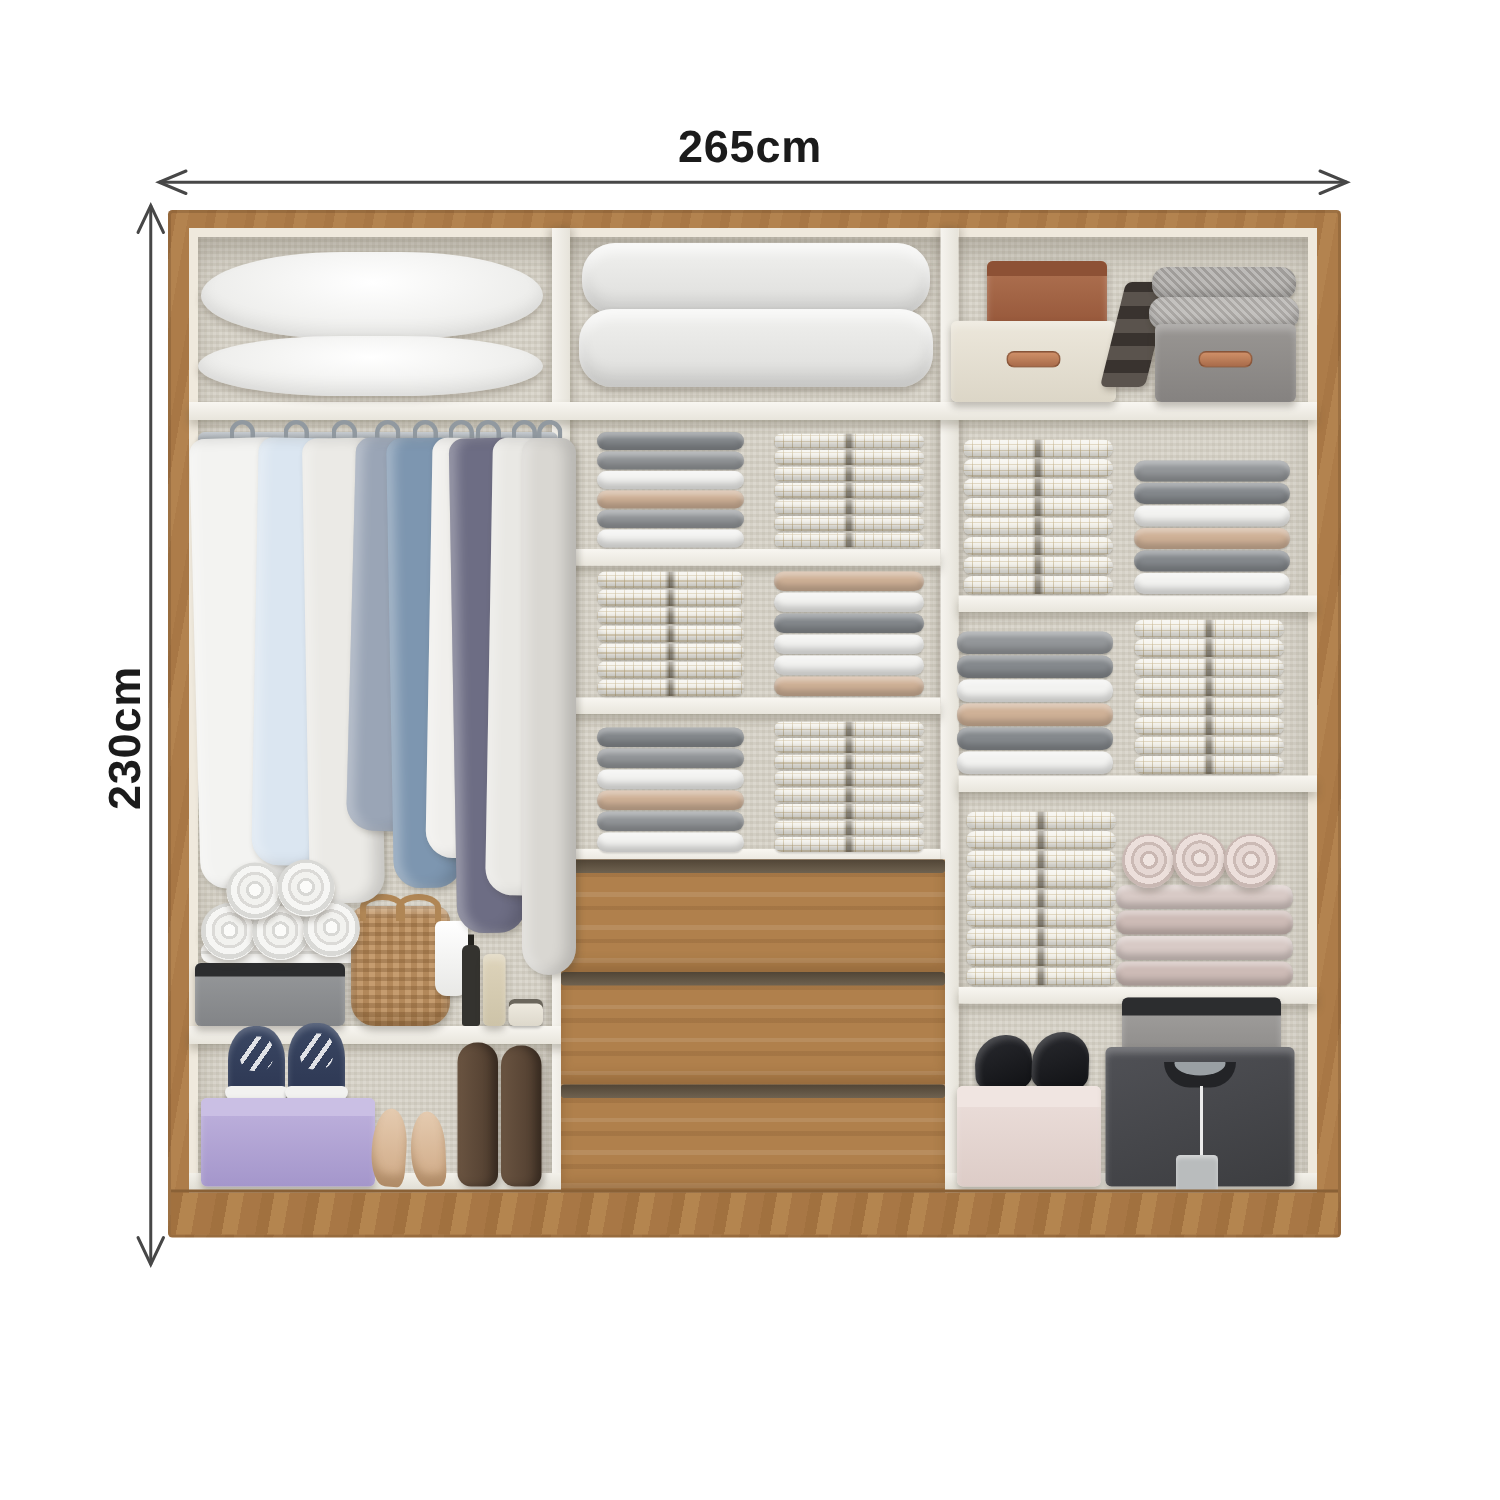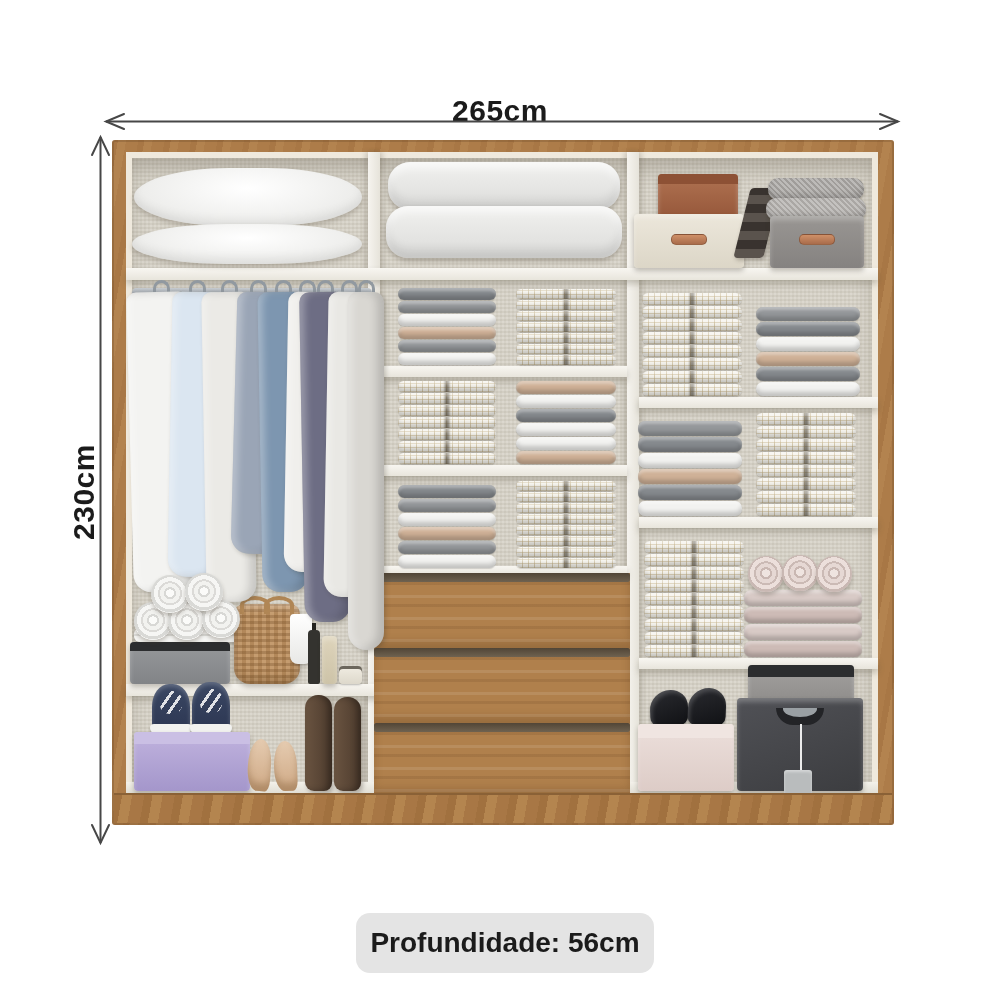--- a/index.html
+++ b/index.html
@@ -1,20 +1,20 @@
 <!DOCTYPE html>
 <html><head>
 <meta charset="utf-8">
 <style>
   html,body{margin:0;padding:0;background:#fff;}
   .stage{position:relative;width:1000px;height:1000px;background:#ffffff;overflow:hidden;
          font-family:"Liberation Sans", sans-serif;color:#1b1b1b;}
   
   .dim-label{position:absolute;font-weight:800;font-size:30px;letter-spacing:.5px;color:#1b1b1b;}
-  .dim-label.top{left:50%;top:94px;transform:translateX(-50%);}
+  .dim-label.top{left:50%;top:82px;transform:translateX(-50%);}
   .dim-label.side{left:84px;top:492px;transform:translate(-50%,-50%) rotate(-90deg);}
   .dim-arrow{position:absolute;}
   .depth-pill{position:absolute;left:356px;top:913px;width:298px;height:60px;background:#e4e4e4;
               border-radius:14px;display:flex;align-items:center;justify-content:center;
               font-weight:800;font-size:28px;color:#1b1b1b;}
   
   .wardrobe{position:absolute;left:112px;top:140px;width:782px;height:685px;border-radius:3px;
             background:repeating-linear-gradient(100deg,#a87745 0 6px,#b3834f 6px 14px,#ad7c49 14px 26px);
             box-shadow:inset 0 0 0 2px rgba(90,60,30,.25);}
   .plinth{position:absolute;left:2px;right:2px;bottom:2px;height:28px;
@@ -122,23 +122,20 @@
     <line x1="6" y1="10.5" x2="798" y2="10.5" stroke="#474747" stroke-width="2"></line>
     <polyline points="24,3 6,10.5 24,18" fill="none" stroke="#474747" stroke-width="2" stroke-linecap="round"></polyline>
     <polyline points="780,3 798,10.5 780,18" fill="none" stroke="#474747" stroke-width="2" stroke-linecap="round"></polyline>
   </svg>
   <div class="dim-label side">230cm</div>
   <svg class="dim-arrow" style="left:89px;top:129px;" width="23" height="722" viewBox="0 0 23 722">
     <line x1="11.5" y1="8" x2="11.5" y2="714" stroke="#474747" stroke-width="2"></line>
     <polyline points="3,26 11.5,8 20,26" fill="none" stroke="#474747" stroke-width="2" stroke-linecap="round"></polyline>
     <polyline points="3,696 11.5,714 20,696" fill="none" stroke="#474747" stroke-width="2" stroke-linecap="round"></polyline>
   </svg>
-  <div class="depth-pill">
-    <span>Profundidade: 56cm</span>
-  </div>
 
   <div class="wardrobe">
     <div class="interior">
 
       <div class="divider" style="left:242px;"></div>
       <div class="divider" style="left:501px;"></div>
       <div class="shelf" style="left:0;top:116px;width:752px;height:12px;"></div>
       <div class="shelf" style="left:254px;top:214px;width:247px;height:11px;"></div>
       <div class="shelf" style="left:254px;top:313px;width:247px;height:11px;"></div>
       <div class="shelf" style="left:254px;top:414px;width:247px;height:9px;"></div>

